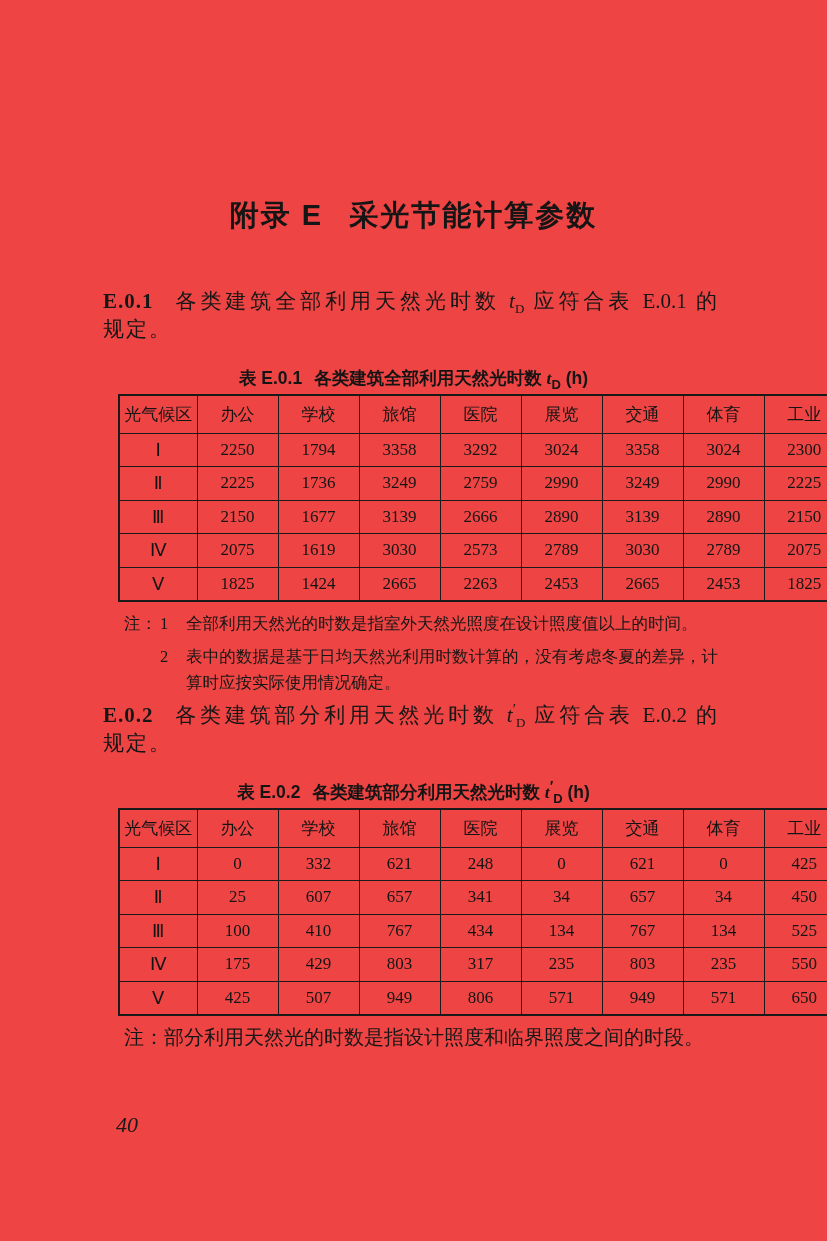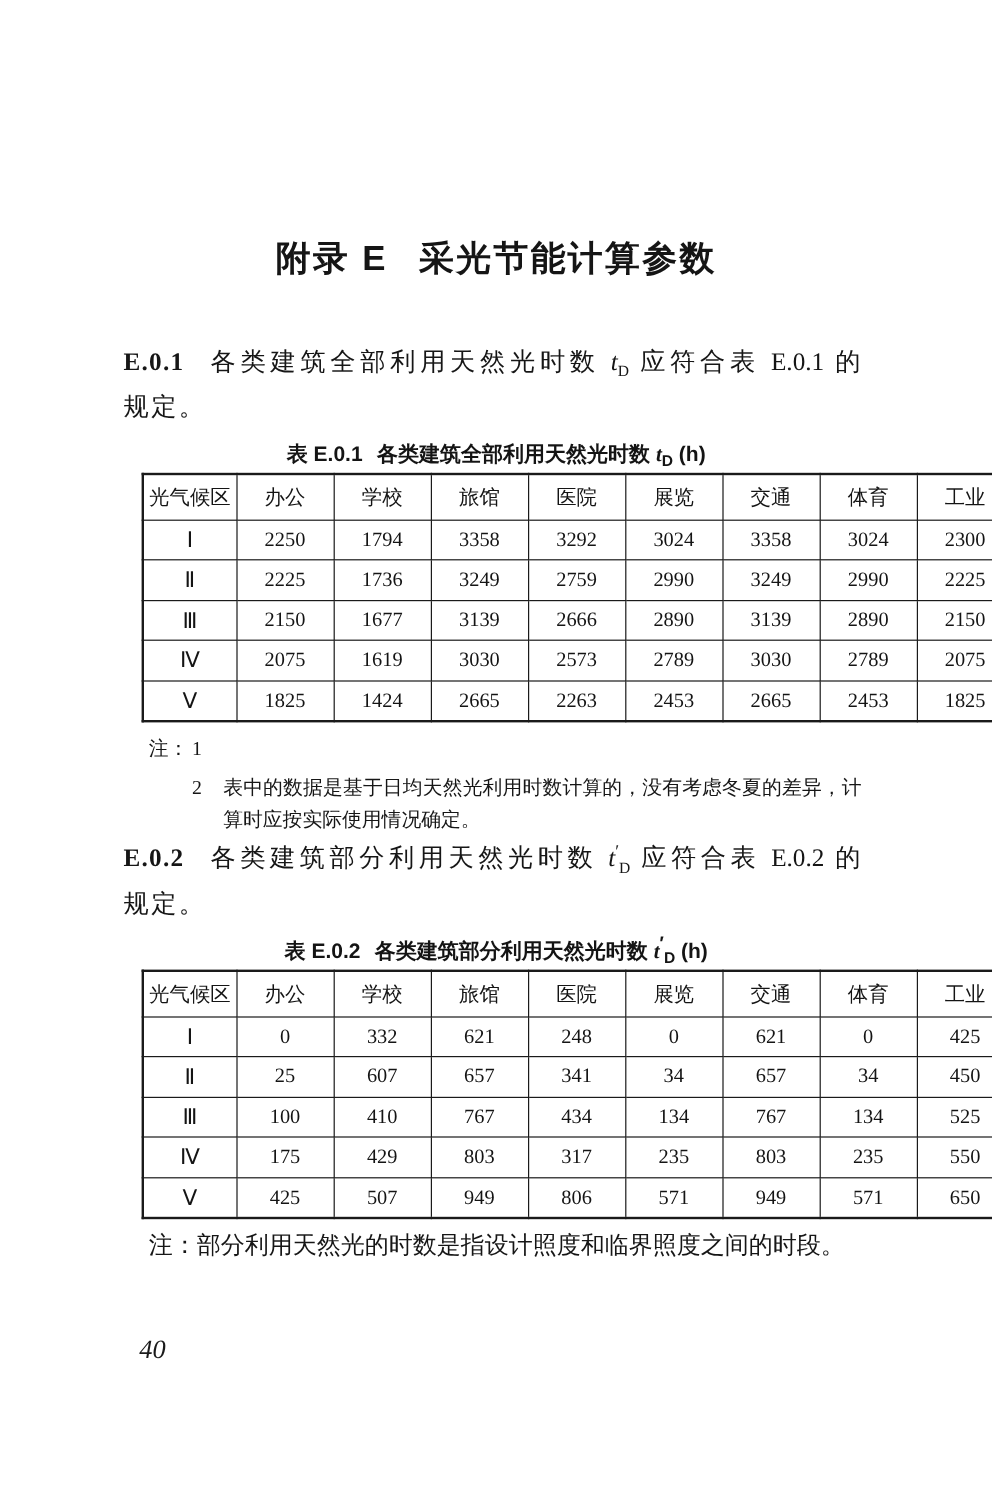--- a/index.html
+++ b/index.html
@@ -2,21 +2,21 @@
 <html><head>
 <meta charset="utf-8">
 <style>
   * { margin: 0; padding: 0; box-sizing: border-box; }
   html, body { background: #e8e8e8; }
   .page {
     position: relative;
     width: 827px;
     height: 1241px;
     margin: 0 auto;
-    background: #ffffff;
+    background: #ef4444;
     color: #111111;
     font-family: "Liberation Serif", "DejaVu Serif", serif;
     overflow: hidden;
   }
   .doc-title {
     position: absolute;
     top: 196px;
     left: 0;
     width: 100%;
     text-align: center;
@@ -37,21 +37,21 @@
   .clause-line1 {
     text-align: justify;
     text-align-last: justify;
     white-space: nowrap;
   }
   .clause-label { font-weight: bold; letter-spacing: 1px; }
   .clause-sep { display: inline-block; width: 18px; }
   .sym { font-style: italic; font-family: "Liberation Serif", serif; }
   .sym-sub { font-size: 13px; vertical-align: sub; line-height: 0; }
   .prime { font-size: 15px; vertical-align: super; line-height: 0; }
-  .clause-line2 { margin-top: 10px; letter-spacing: 2px; }
+  .clause-line2 { letter-spacing: 2px; }
   .tbl-caption {
     position: absolute;
     left: 0;
     width: 100%;
     text-align: center;
     font-size: 17.5px;
     font-weight: bold;
     font-family: "Liberation Sans", "DejaVu Sans", sans-serif;
     color: #141414;
   }
@@ -196,20 +196,21 @@
           <td>2453</td>
           <td>1825</td>
         </tr>
       </tbody>
     </table>
 
   <div class="notes" style="top: 611px;">
     <div class="note-row">
       <span class="note-label">注：</span>
       <span class="note-num">1</span>
+      <span class="note-text">全部利用天然光的时数是指室外天然光照度在设计照度值以上的时间。</span>
     </div>
     <div class="note-row">
       <span class="note-label-empty"></span>
       <span class="note-num">2</span>
       <span class="note-text">表中的数据是基于日均天然光利用时数计算的，没有考虑冬夏的差异，计算时应按实际使用情况确定。</span>
     </div>
   </div>
 
   <div class="clause" style="top: 701px;">
     <div class="clause-line1"><span class="clause-label">E.0.2</span><span class="clause-sep"></span><span>各类建筑部分利用天然光时数 </span><span class="sym">t</span><span class="prime">′</span><span class="sym-sub">D</span><span> 应符合表 E.0.2 的</span></div>

